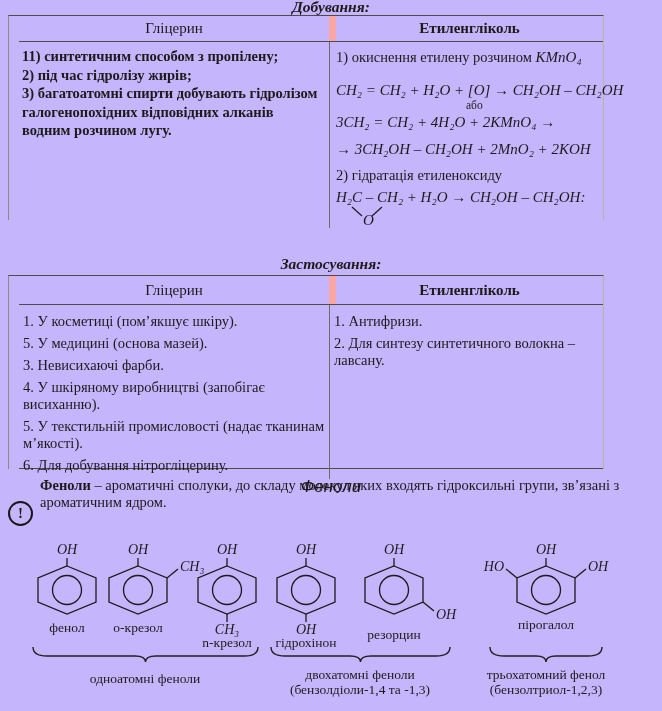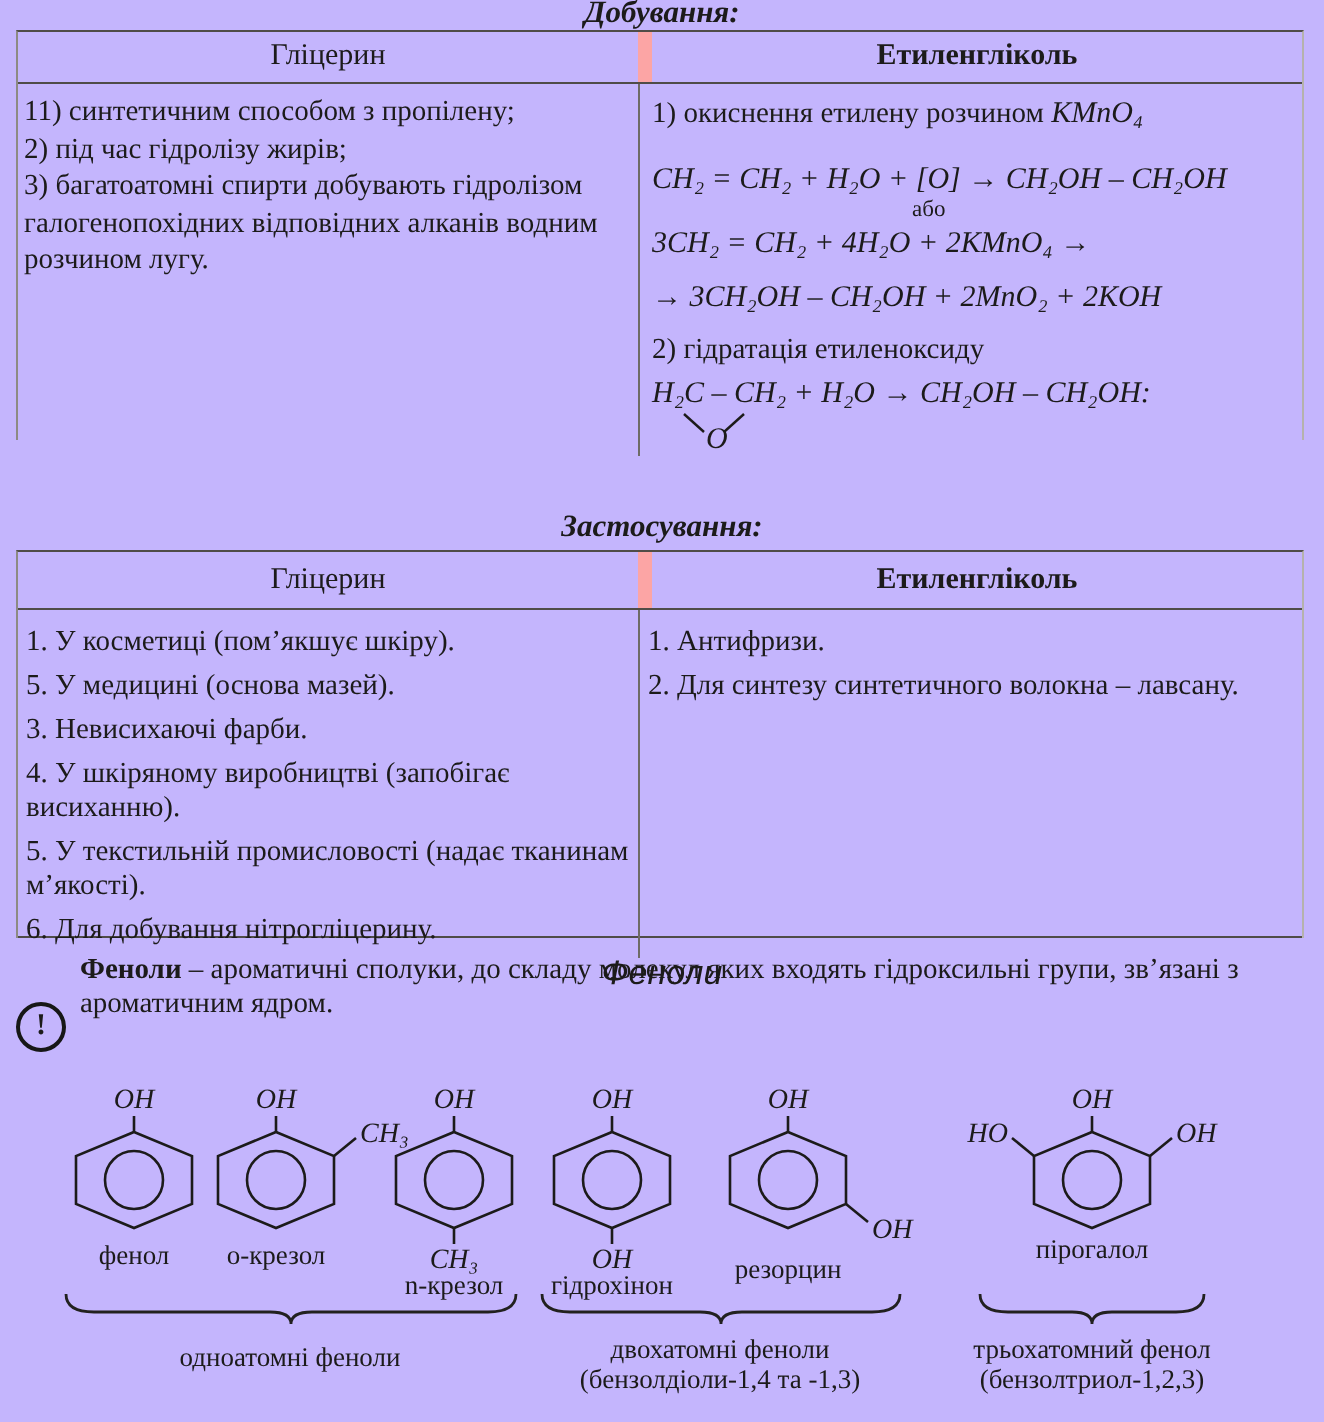--- a/index.html
+++ b/index.html
@@ -7,33 +7,33 @@
     position:relative; width:662px; height:711px;
     background:#c4b5fd; color:#1c1b1a; overflow:hidden;
     font-family:"Liberation Serif", serif;
   }
   .abs { position:absolute; }
   .sec-title {
     left:0; right:0; text-align:center;
     font-weight:bold; font-style:italic; font-size:15.5px;
   }
   
-  .tbl { left:8px; width:644px; border-top:1px solid #4f4c48; box-sizing:border-box;
-         border-left:1px solid #8d8a84; border-right:1px solid #b5b2ac; }
+  .tbl { left:8px; width:596px; border-top:1px solid #4f4c48; box-sizing:border-box;
+         border-left:1px solid #8d8a84; border-right:1px solid #b5b2ac;padding-left:10px; }
   .tbl-head { display:grid; grid-template-columns:310px 1fr; border-bottom:1px solid #4f4c48; }
   .tbl-head > div { text-align:center; font-size:15px; }
   .tbl-head > div:last-child { border-left:7px solid #fca5a5;font-weight:bold; }
   .tbl-body { display:grid; grid-template-columns:310px 1fr; }
   .tbl-body > div:last-child { border-left:1px solid #6e6b66; }
   .cell { box-sizing:border-box; }
   .cell p { margin:0; }
   
   #tbl1 .tbl-head > div { line-height:25px; }
   #tbl1 .tbl-body { height:178px; }
-  #tbl1 .cell-l { padding:5px 4px 0 3px; font-size:14.5px; line-height:18.5px; }
+  #tbl1 .cell-l { padding:5px 4px 0 3px; font-size:14.5px; line-height:18.5px;font-weight:bold; }
   #tbl1 .cell-r { padding:6px 2px 0 6px; font-size:14.5px; }
   .eq { font-style:italic; font-size:15px; line-height:19px; white-space:nowrap; }
   .plain-line { font-size:14.5px; line-height:18px; }
   .or-label { font-size:11.5px; line-height:11px; margin-left:130px !important; font-style:normal; }
   .merged-row { height:30px; border-top:1px solid #4f4c48; border-bottom:1px solid #4f4c48;
     display:flex; align-items:center; justify-content:center; gap:5px;
     font-style:italic; font-size:15.5px; }
   .rxn-arrow { display:inline-flex; flex-direction:column; align-items:center; margin:0 2px; }
   .rxn-arrow .over { font-style:italic; font-size:10px; line-height:9px; }
   

